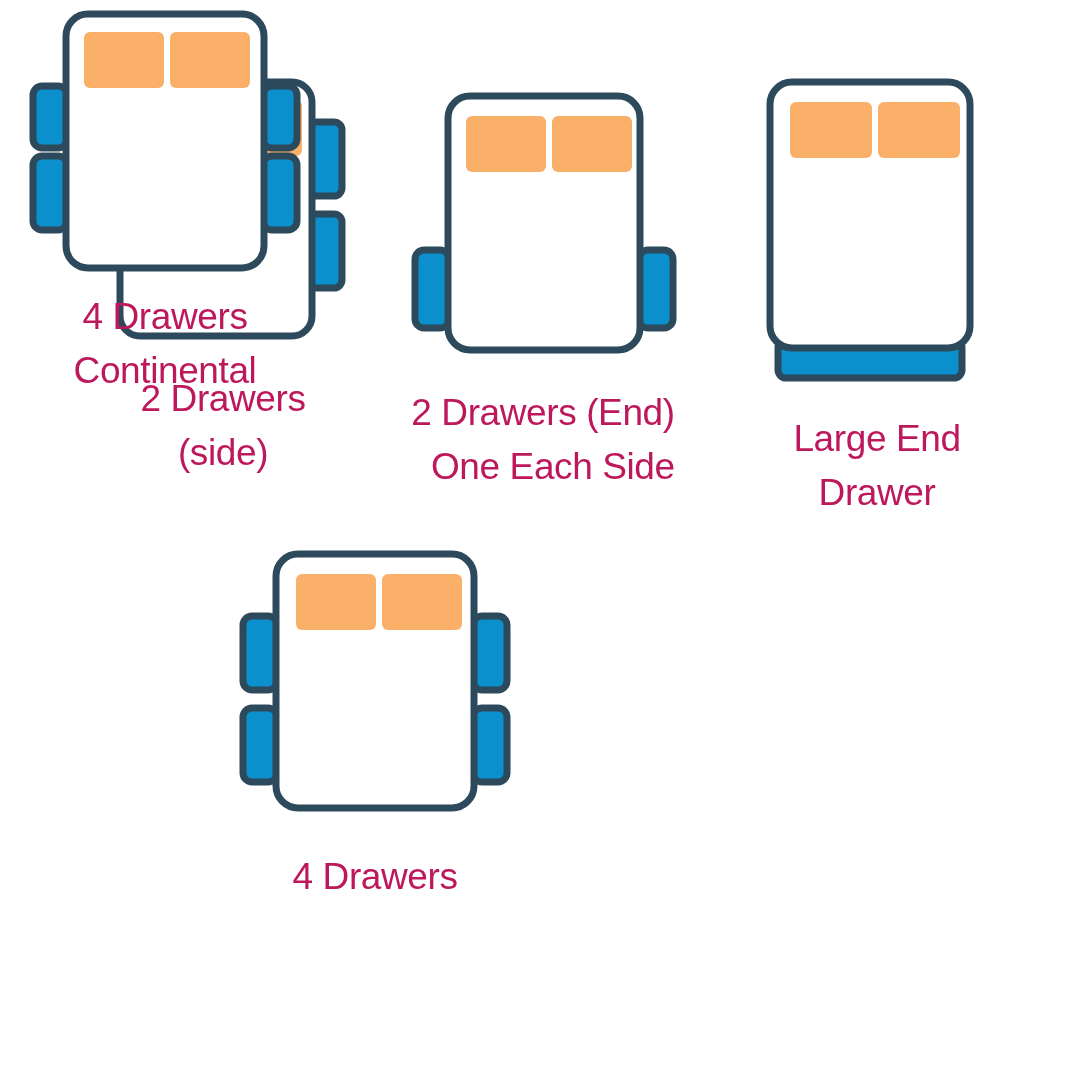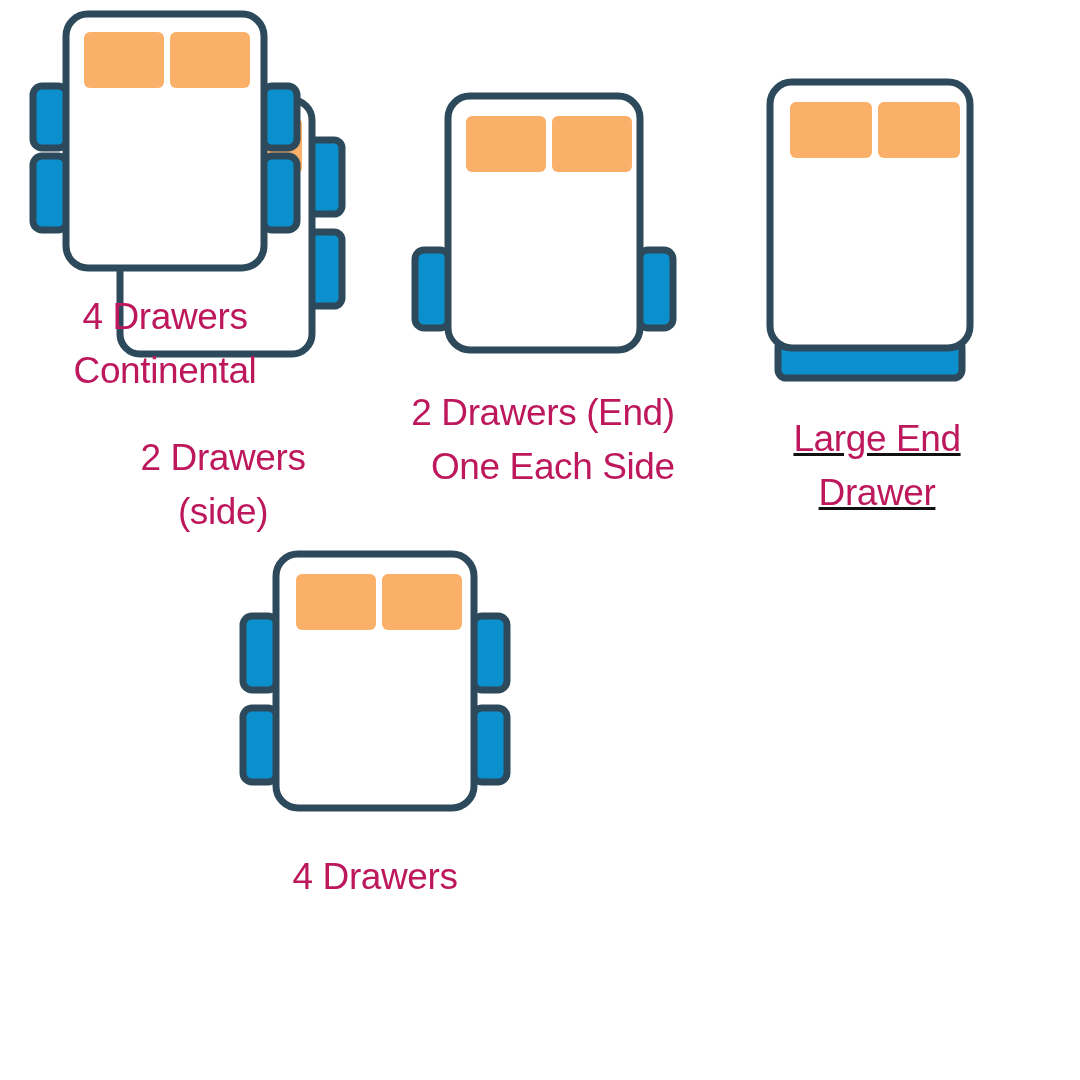--- a/index.html
+++ b/index.html
@@ -35,23 +35,23 @@
     text-align: center;
     font-family: "Liberation Sans", sans-serif;
     font-weight: 400;
     font-size: 37px;
     line-height: 1.45;
     letter-spacing: -0.4px;
     color: #be185d;
     white-space: pre-line;
   }
   
-  #card-2-drawers-side   { left: 58px;  top: 86px;  width: 330px; gap: 41px; }
+  #card-2-drawers-side   { left: 58px;  top: 68px;  width: 330px; }
   #card-2-drawers-end    { left: 378px; top: 82px;  width: 330px; }
-  #card-large-end-drawer { left: 712px; top: 68px;  width: 330px; text-decoration: underline; }
+  #card-large-end-drawer { left: 712px; top: 68px;  width: 330px; }
   
   #card-4-drawers        { left: 210px; top: 540px; width: 330px; }
 
   #card-2-drawers-side .bed-label   { margin-top: 14px; }
   #card-2-drawers-end .bed-label    { margin-top: 14px; text-align: right; }
   #card-large-end-drawer .bed-label { margin-top: 14px; }
   #card-4-drawers .bed-label        { margin-top: 20px; }
 </style>
 </head>
 <body>

